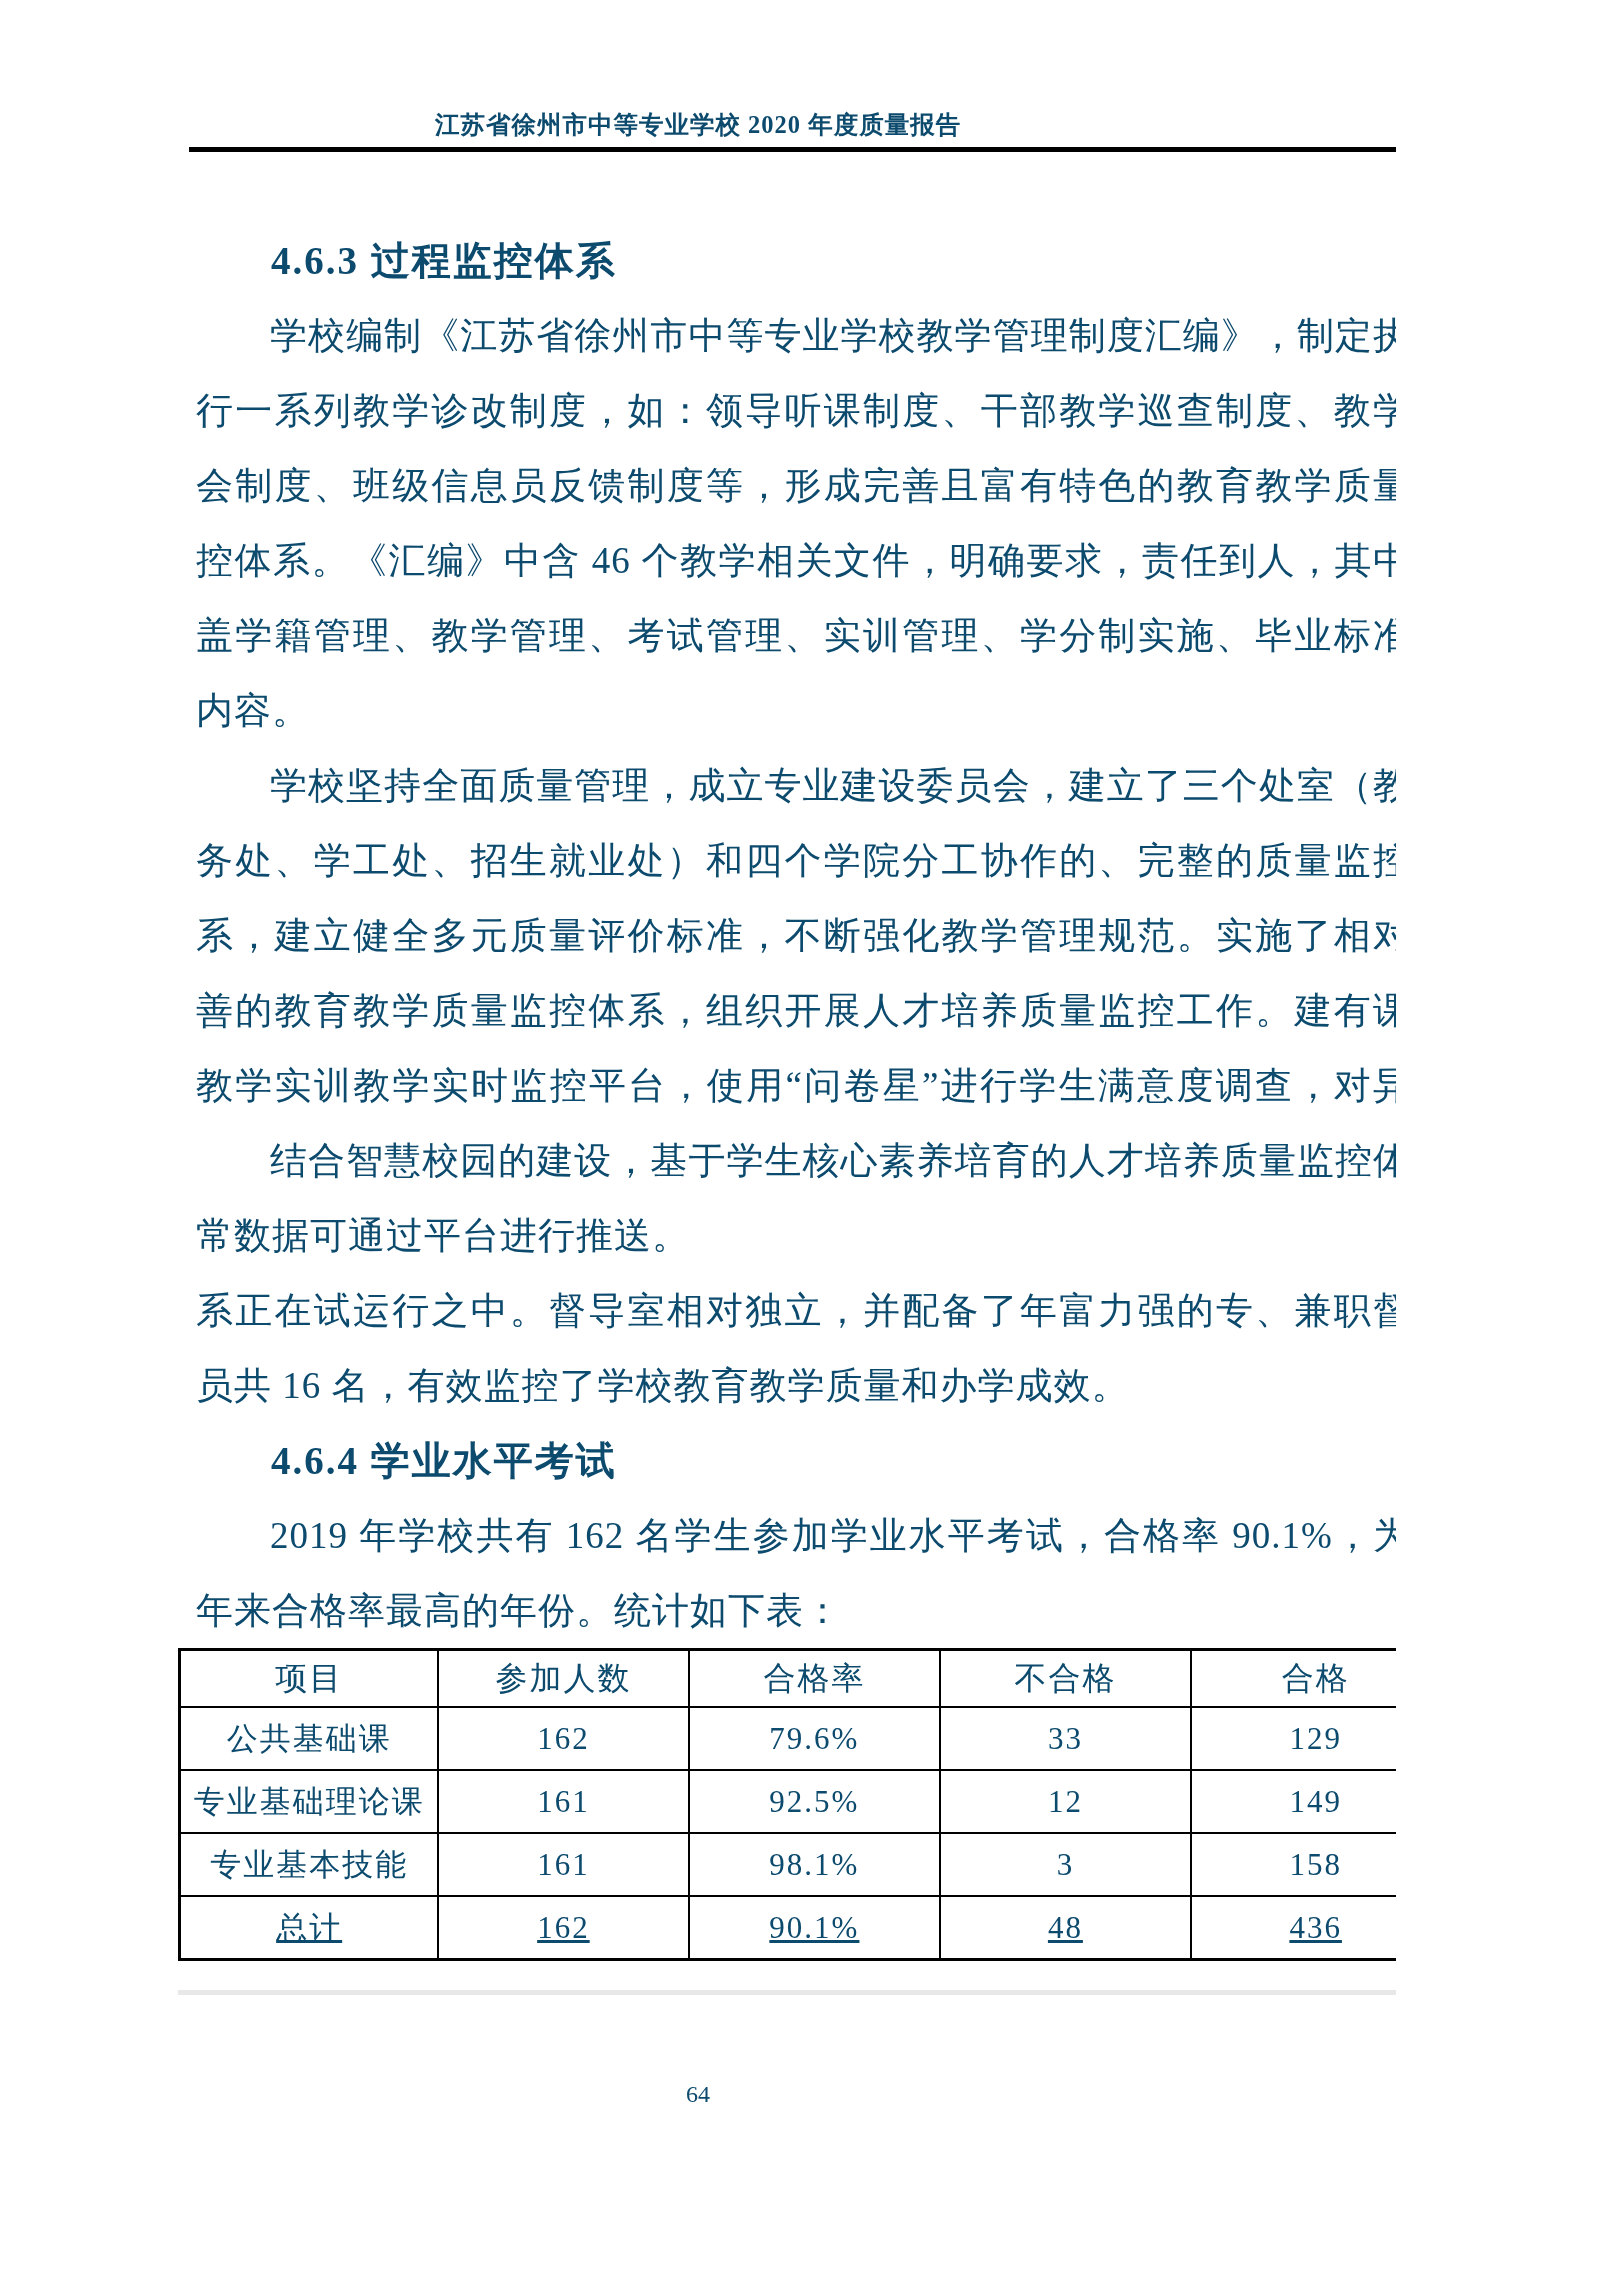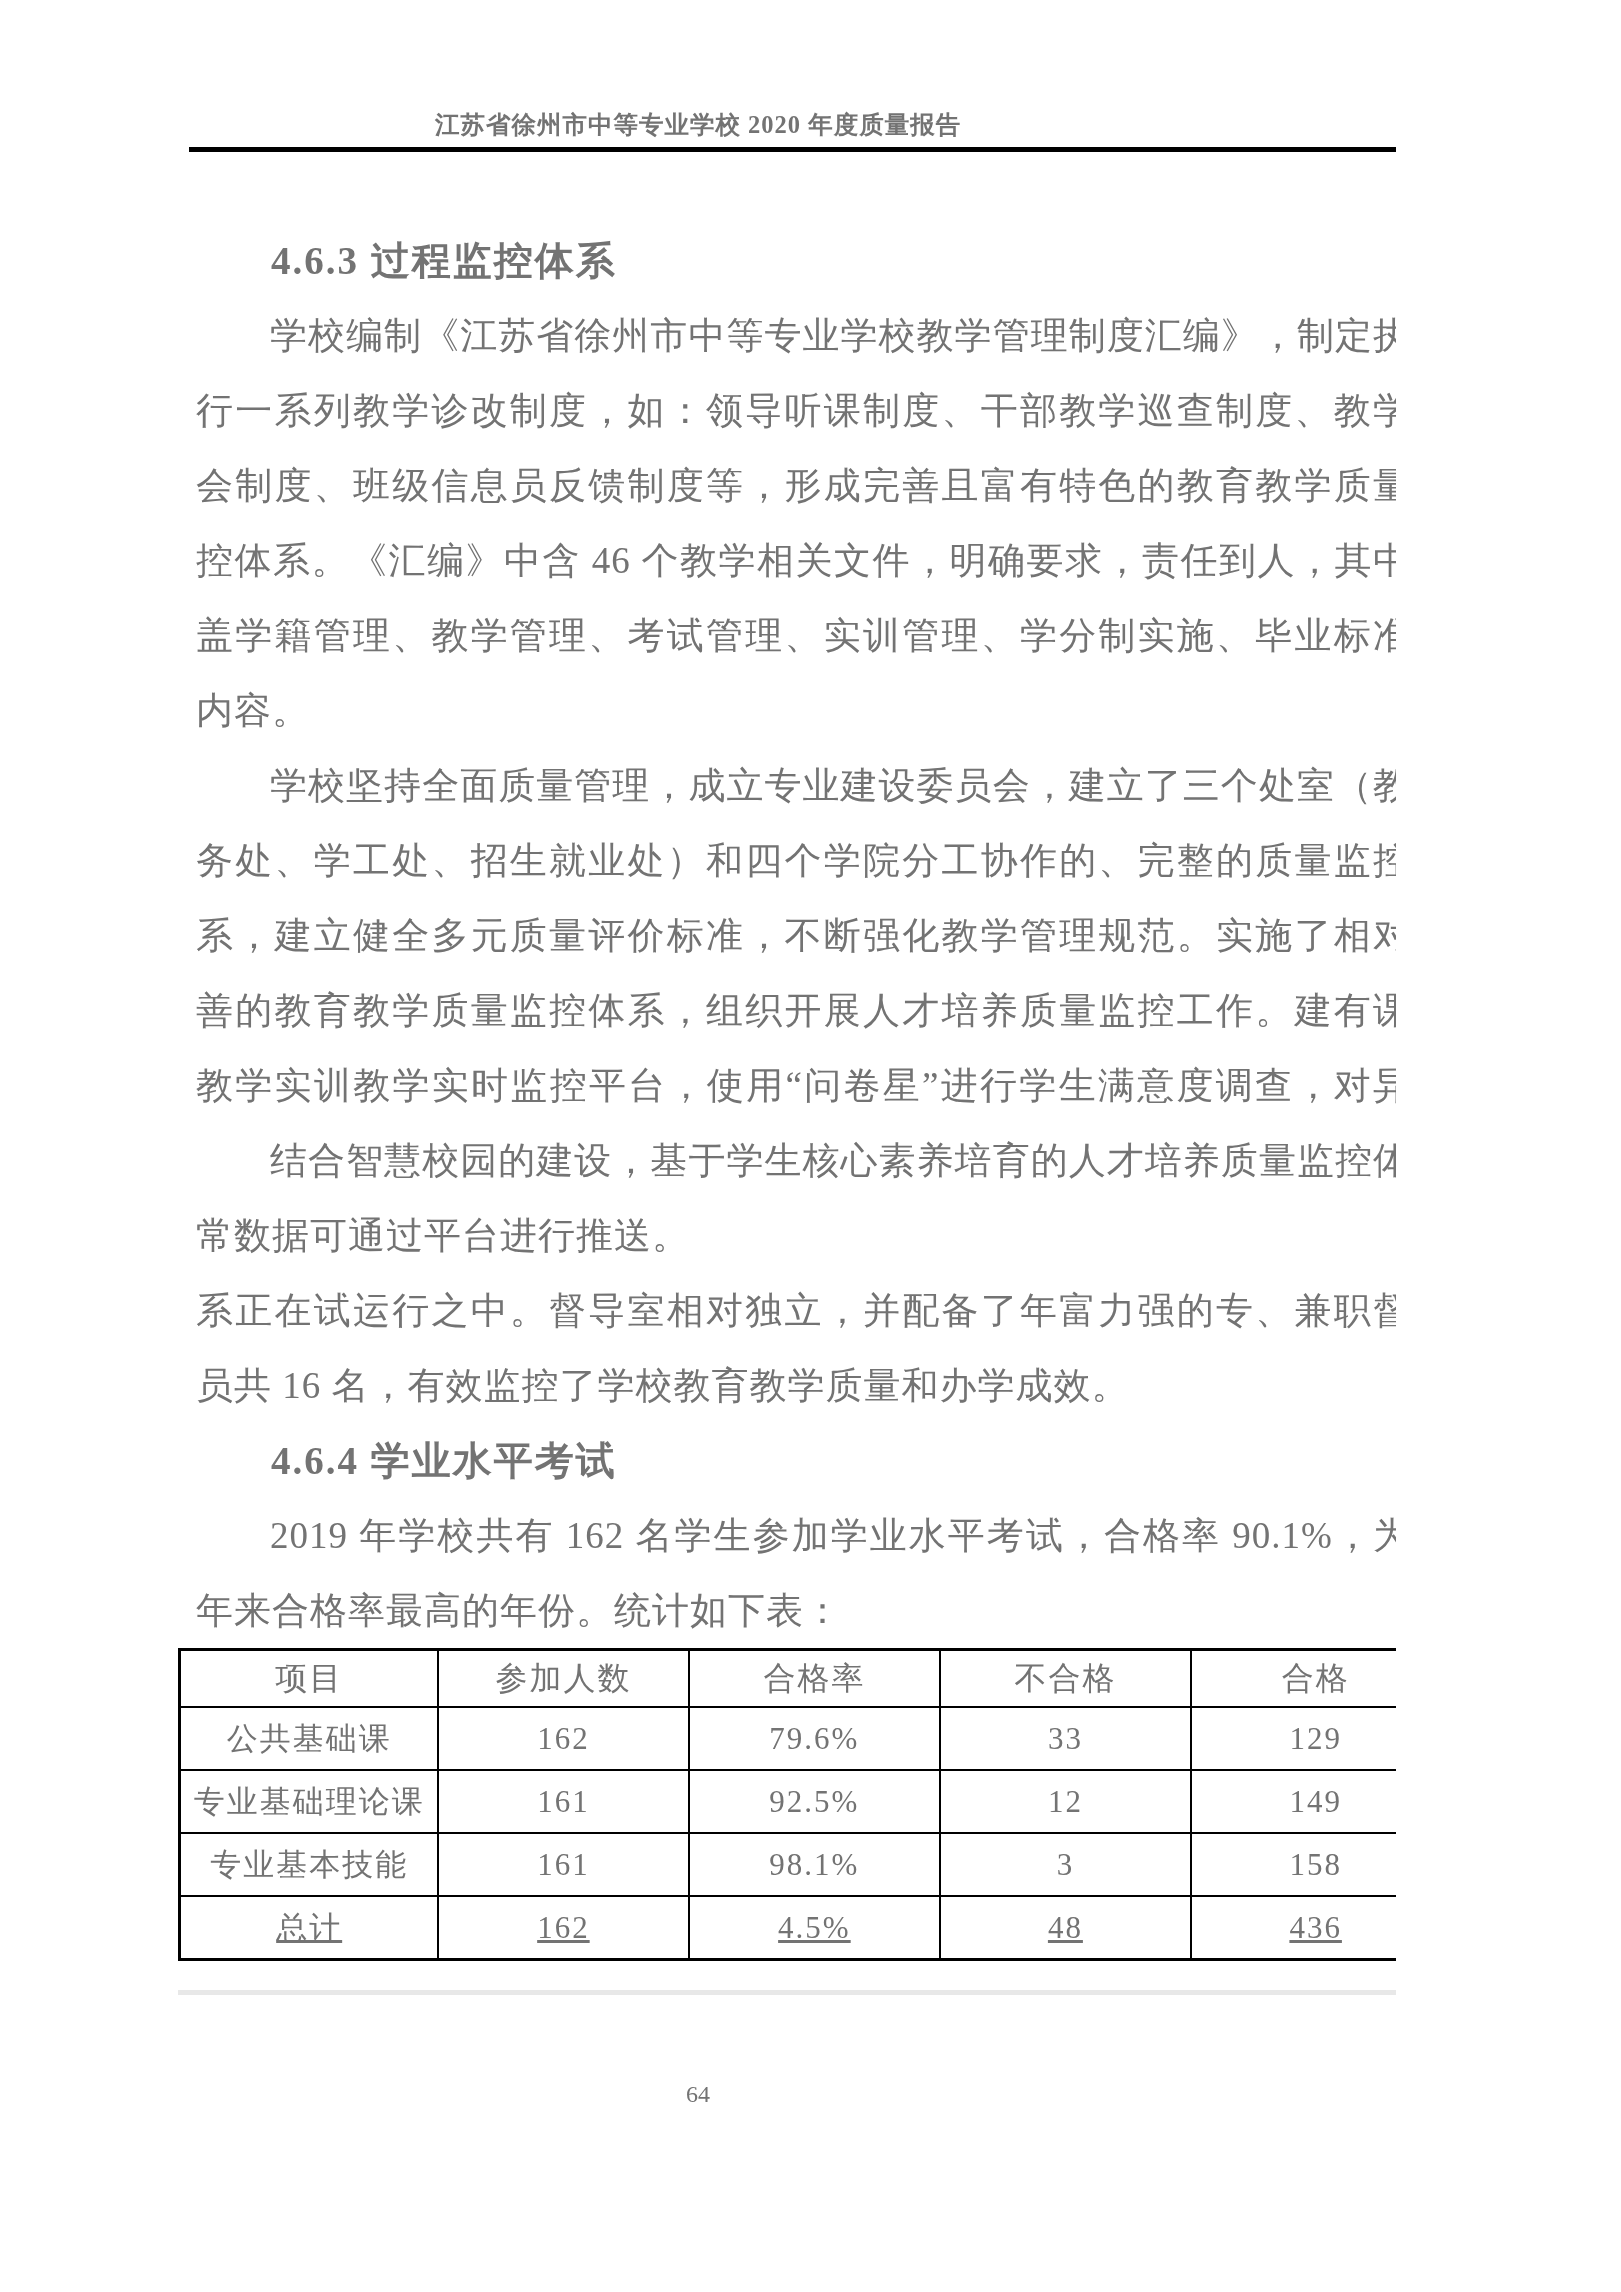--- a/index.html
+++ b/index.html
@@ -6,21 +6,21 @@
     margin: 0;
     padding: 0;
     background: #ffffff;
   }
   #page {
     position: relative;
     width: 1396px;
     height: 2293px;
     background: #ffffff;
     font-family: "Liberation Serif", "DejaVu Serif", serif;
-    color: #737373;
+    color: #0c4a6e;
     overflow: hidden;
   }
   
   .doc-header-title {
     position: absolute;
     top: 110px;
     left: 0;
     width: 100%;
     text-align: center;
     font-size: 24.5px;
@@ -184,21 +184,21 @@
         <tr>
           <td>专业基本技能</td>
           <td>161</td>
           <td>98.1%</td>
           <td>3</td>
           <td>158</td>
         </tr>
         <tr class="bottom-row">
           <td>总计</td>
           <td>162</td>
-          <td>4.5%</td>
+          <td>90.1%</td>
           <td>48</td>
           <td>436</td>
         </tr>
       </tbody>
         </table>
     </div>
 
   </div>
 
   <div class="tbl-shadow"></div>

